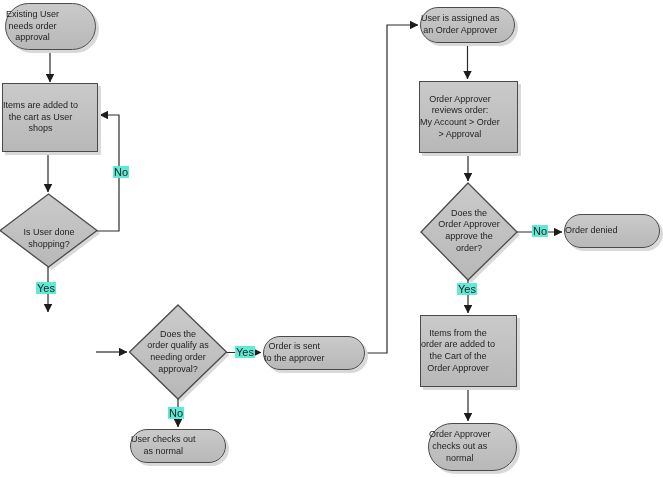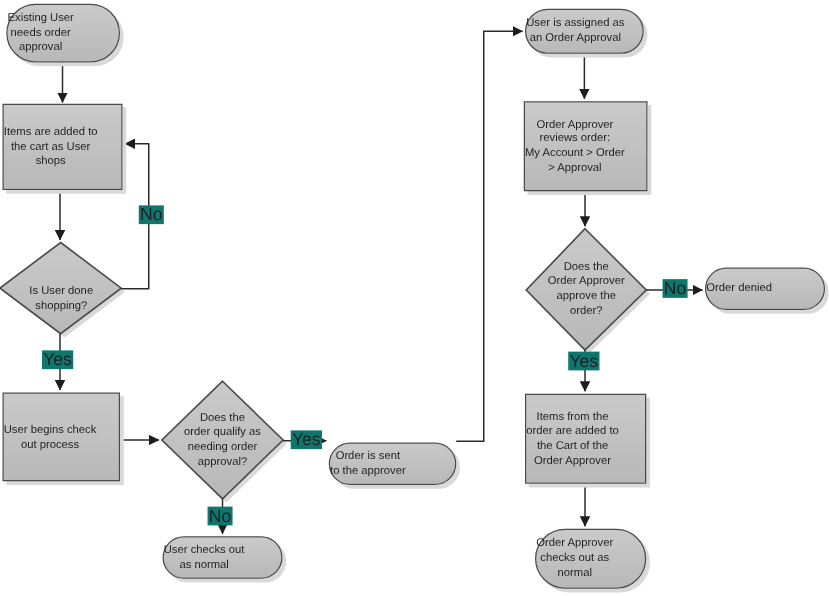--- a/index.html
+++ b/index.html
@@ -35,23 +35,23 @@
     text-align: center;
     color: #1f1f1f;
     font-size: 9px;
     line-height: 1.3;
     white-space: pre-line;
     pointer-events: none;
   }
   .elabel {
     position: absolute;
     transform: translate(-50%, -50%);
-    background: #0f766e;
+    background: #5eead4;
     color: #1f1f1f;
-    font-size: 14px;
+    font-size: 11px;
     padding: 0 1px;
     line-height: 1.1;
   }
   .conn { fill: none; stroke: #2b2b2b; stroke-width: 1.2; }
   .dshadow { fill: #d9d9d9; stroke: none; }
   .dshape { fill: url(#shapegrad); stroke: #4a4a4a; stroke-width: 1.3; }
 </style>
 </head>
 <body>
 
@@ -97,38 +97,34 @@
 needs order
 approval</div>
   </div>
 
   <div class="shape" style="left:2px;top:83px;width:96px;height:69px">
     <div class="lbl">Items are added to
 the cart as User
 shops</div>
   </div>
 
-  <div class="shape" style="left:2px;top:314px;width:94px;height:71px">
-    <div class="lbl">User begins check
-out process</div>
-  </div>
 
   <div class="shape terminator" style="left:130px;top:429px;width:96px;height:34px">
     <div class="lbl">User checks out
 as normal</div>
   </div>
 
-  <div class="shape terminator" style="left:263px;top:354px;width:102px;height:34px">
+  <div class="shape terminator" style="left:263px;top:336px;width:102px;height:34px">
     <div class="lbl">Order is sent
 to the approver</div>
   </div>
 
   <div class="shape terminator" style="left:420px;top:7px;width:95px;height:36px">
     <div class="lbl">User is assigned as
-an Order Approval</div>
+an Order Approver</div>
   </div>
 
   <div class="shape" style="left:419px;top:81px;width:99px;height:72px">
     <div class="lbl">Order Approver
 reviews order:
 My Account &gt; Order
 &gt; Approval</div>
   </div>
 
   <div class="shape terminator" style="left:564px;top:214px;width:96px;height:34px">

